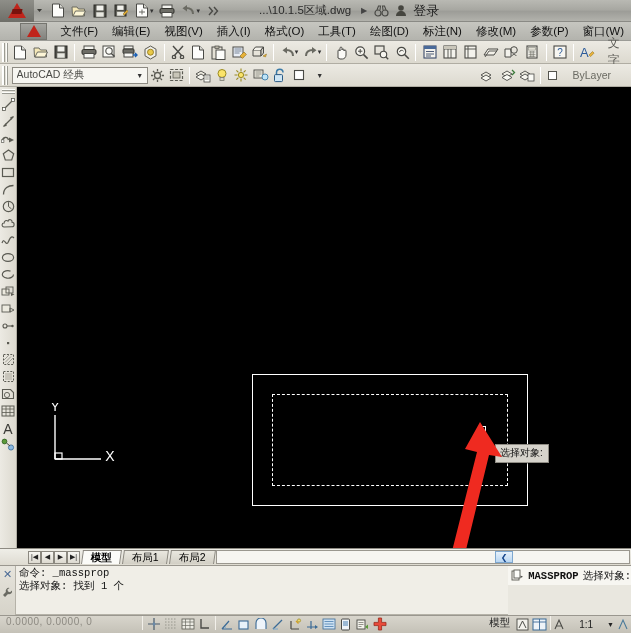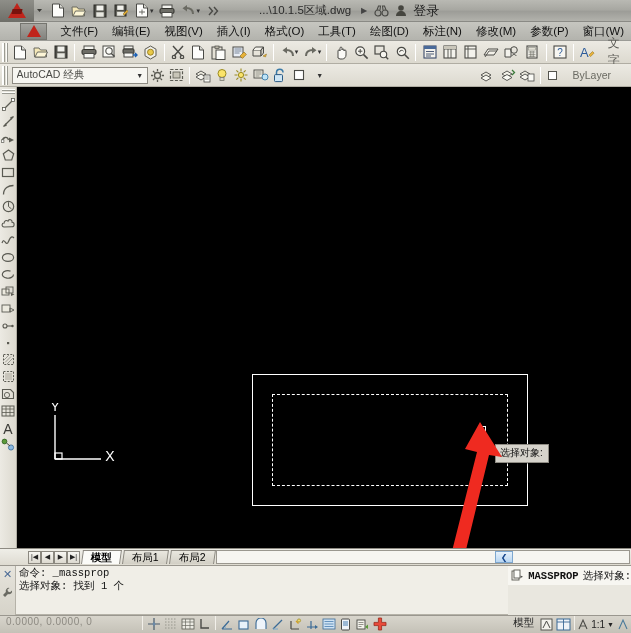--- a/index.html
+++ b/index.html
@@ -173,21 +173,21 @@
   
   .status{
     height:18px; flex:0 0 18px;
     background:linear-gradient(180deg,#d8d5cc,#c4c1b7);
     display:flex; border-top:1px solid #9a978f; gap:0;
   }
   .coords{ width:140px; font-size:10px; color:#8d8a82; padding-left:6px; letter-spacing:.5px;}
   .sbtn{ width:17px;height:16px; display:flex;align-items:center;justify-content:center;}
   .ssep{ width:1px;height:14px;background:#a5a29a;margin:0 2px;border-right:1px solid #f2f0ea;}
   .smodel{ font-size:10.5px; padding:0 4px;color:#222;}
-  .scale{ font-size:10px; color:#222; display:flex;align-items:center;gap:2px;}
+  .scale{ font-size:10px; color:#222; display:flex;align-items:center;gap:14px;}
   svg{ display:block; }
 </style>
 </head>
 <body>
 
 <div class="app">
 
   <div class="titlebar">
     <div class="bigA">
       <div class="tri"></div>

